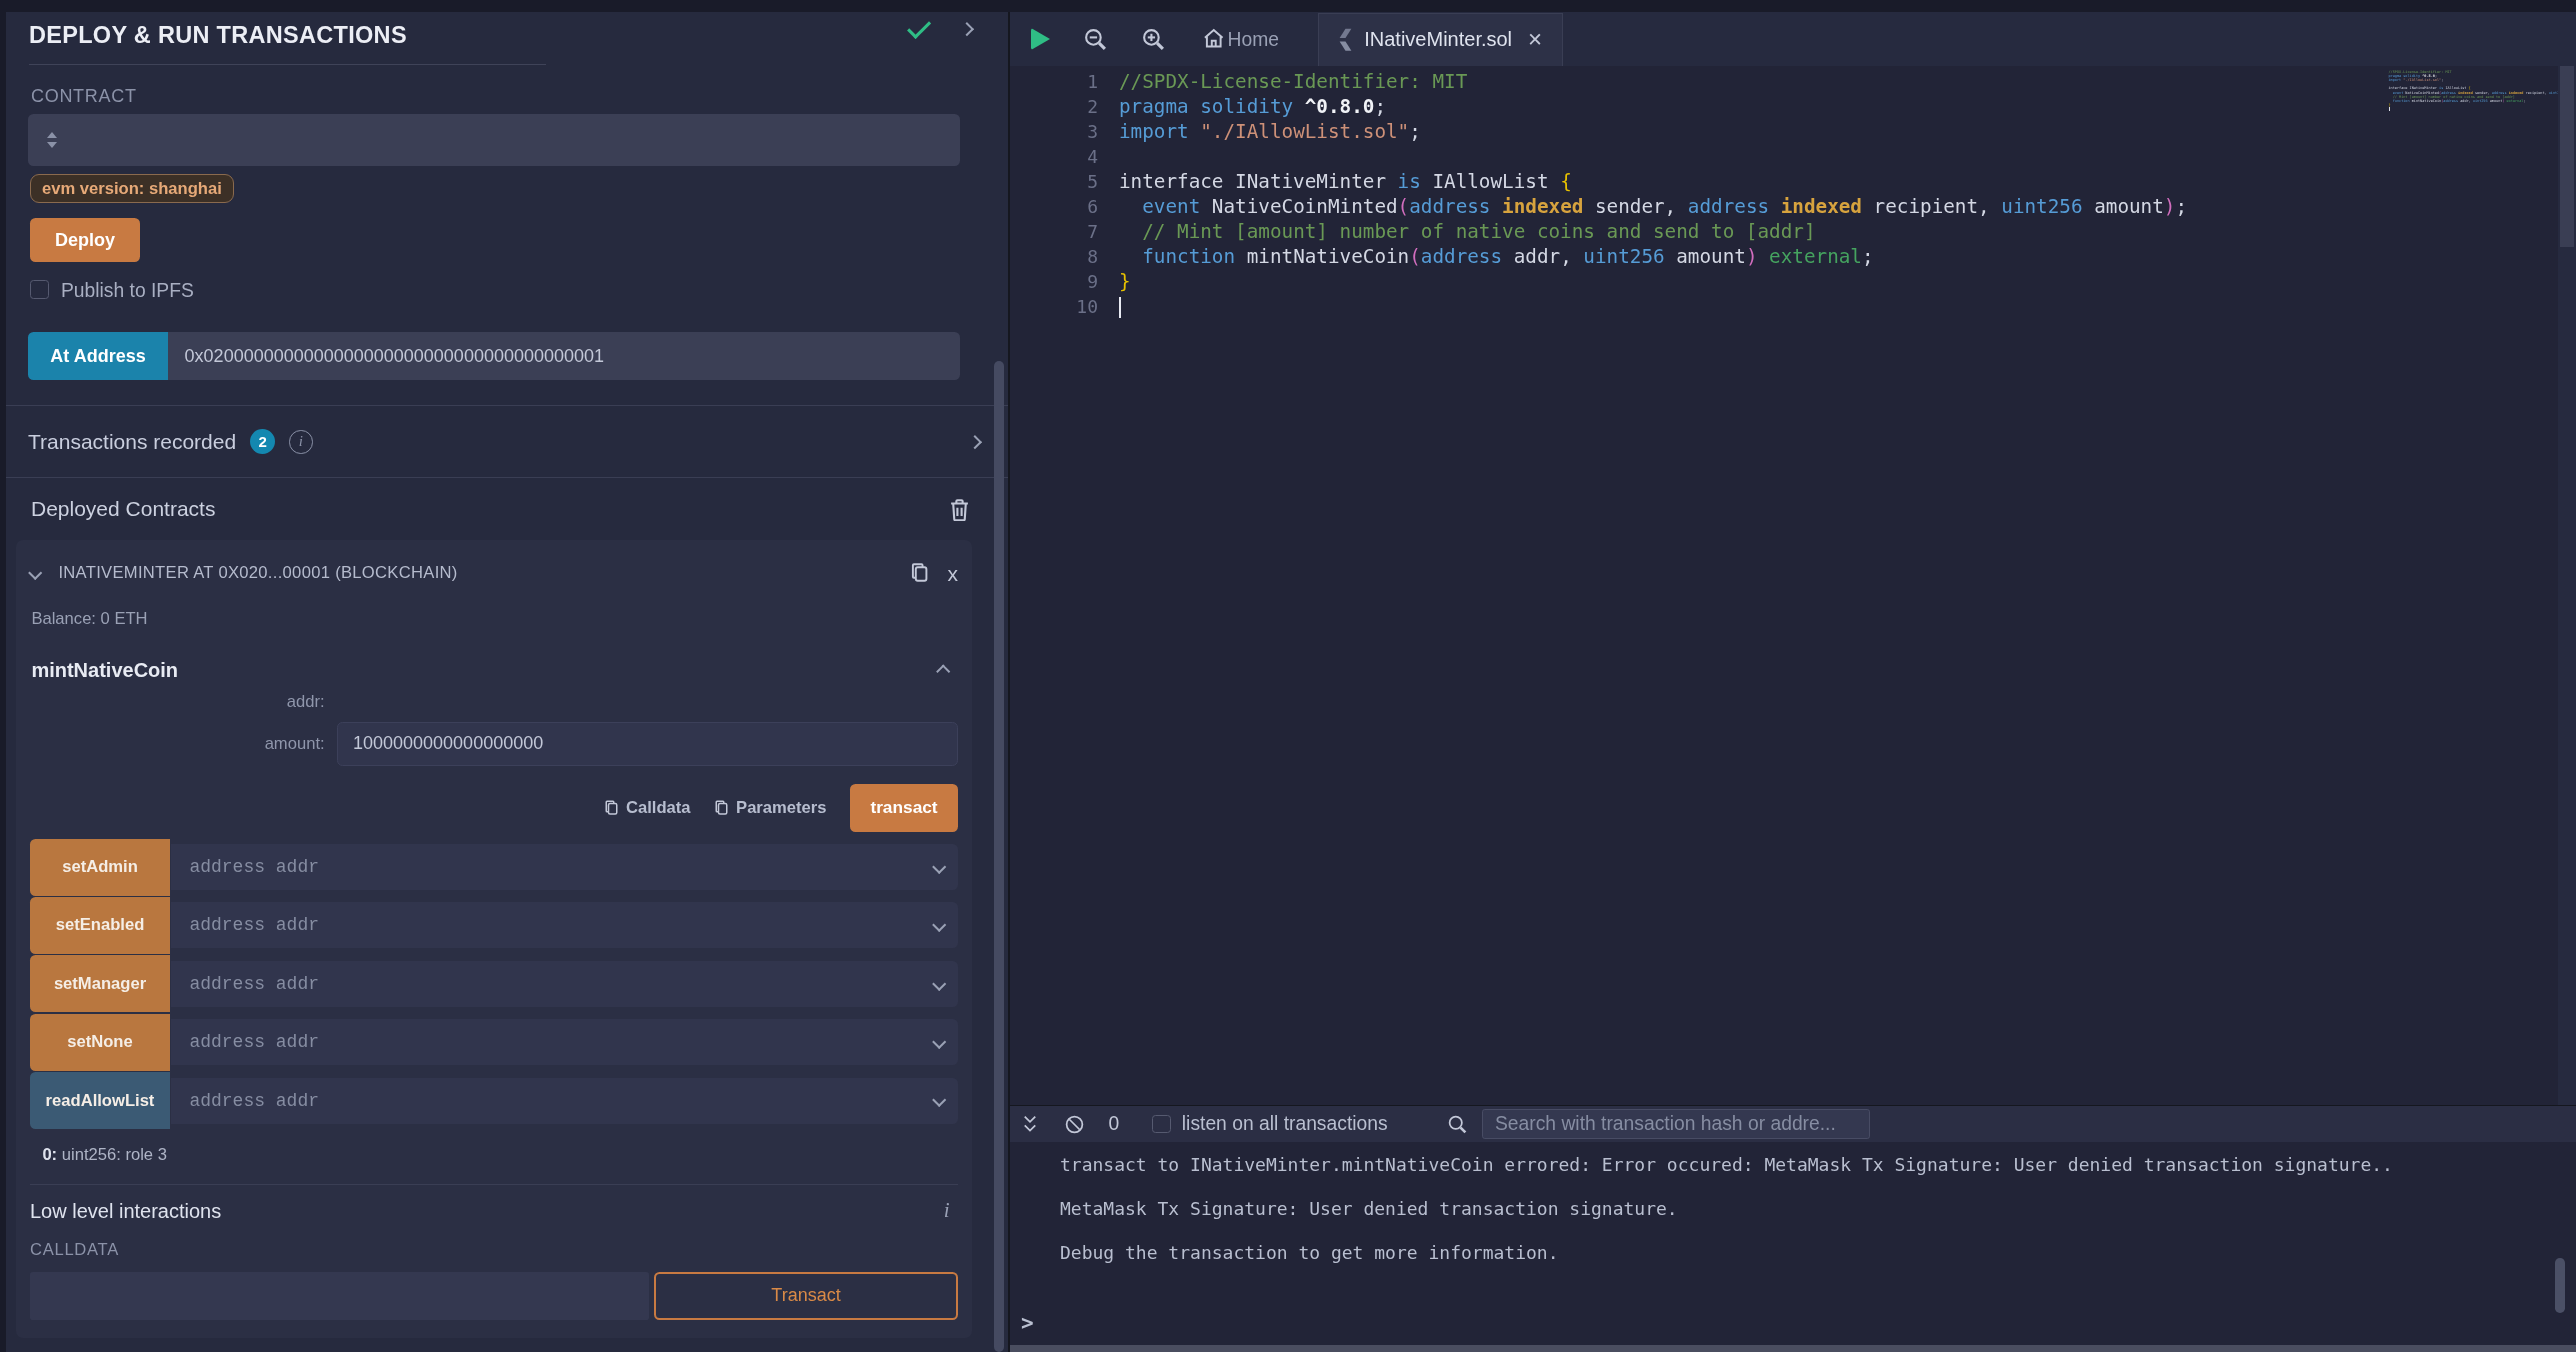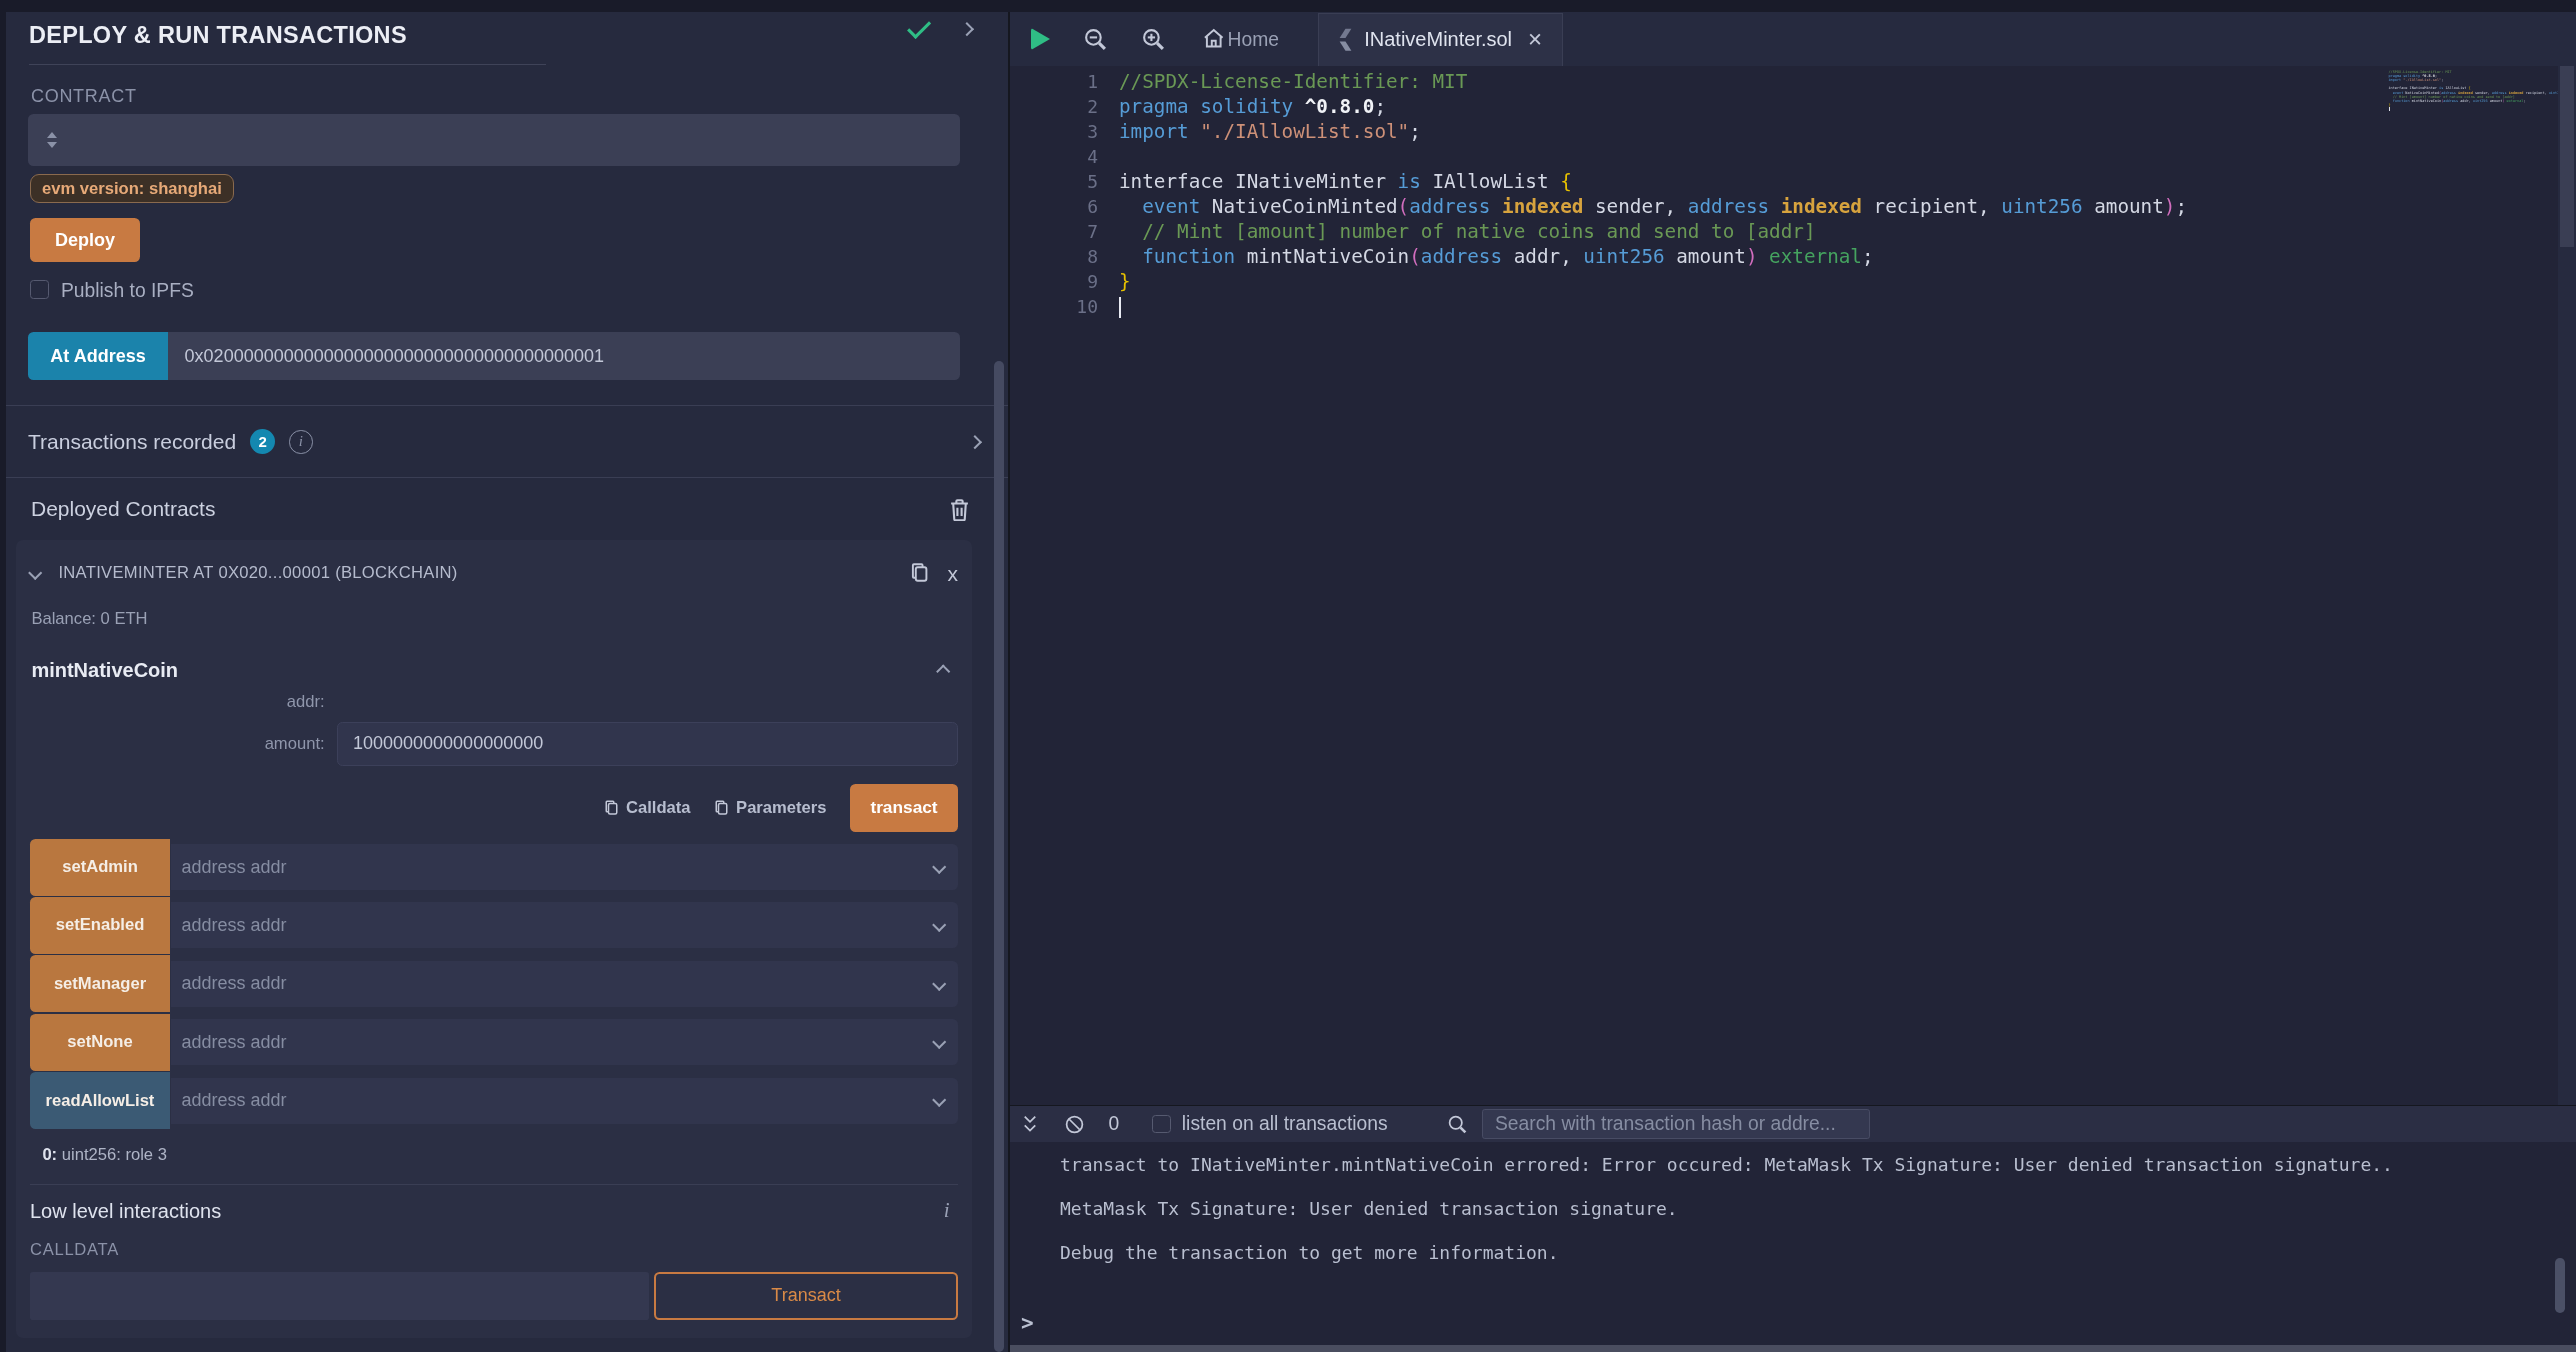--- a/index.html
+++ b/index.html
@@ -62,21 +62,21 @@
   .param-input{flex:1;height:44px;background:#31354d;border:0.7px solid #3c405a;border-radius:5.5px;color:#c3c8d8;font-size:18px;font-family:inherit;padding:0 15px}
   .actions-row{display:flex;align-items:center;justify-content:flex-end;gap:23.5px;margin-top:18px}
   .copy-link{display:flex;align-items:center;gap:7px;font-size:16.6px;font-weight:bold;color:#b7bdcf;cursor:pointer}
   .transact-btn{width:108px;height:48px;background:var(--accent_orange);border:none;border-radius:5.5px;color:#fff;font-size:17.3px;font-weight:bold;font-family:inherit;cursor:pointer}
   .fn-row{display:flex;align-items:center;margin-top:12.4px;height:46px}
   .fn-row:first-of-type{margin-top:22px}
   .fn-btn{width:140px;height:57px;border:none;border-radius:5.5px 0 0 5.5px;color:#f5eee6;font-size:16.6px;font-weight:bold;font-family:inherit;cursor:pointer}
   .fn-btn.orange{background:var(--fn_orange)}
   .fn-btn.blue{background:var(--fn_blue)}
   .fn-input-wrap{flex:1;height:46px;background:#31354d;border-radius:0 5.5px 5.5px 0;display:flex;align-items:center;margin-left:1.4px;padding:0 14px 0 0}
-  .fn-input{flex:1;height:100%;background:transparent;border:none;color:#c3c8d8;font-size:18px;font-family:Liberation Sans, sans-serif;padding:0 10px}
+  .fn-input{flex:1;height:100%;background:transparent;border:none;color:#c3c8d8;font-size:18px;font-family:Liberation Mono, monospace;padding:0 18px}
   .fn-input::placeholder,.param-input::placeholder,.term-search::placeholder{color:#868da2}
   .fn-output{margin-top:21px;font-size:16.6px;color:#aeb4c6;padding-left:12.4px}
   .fn-output b{color:#dfe3ee}
   .card-hr{margin-top:19.3px;border-top:1.4px solid var(--barline)}
   .lowlevel-header{margin-top:15px;display:flex;align-items:flex-start;justify-content:space-between;padding-right:8.3px}
   .lowlevel-title{font-size:20px;color:#dfe3ee}
   .i-icon{font-size:21px;color:#99a0b5;font-family:"Liberation Serif",serif;font-style:italic;line-height:1}
   .calldata-label{margin-top:16.6px;font-size:16.6px;color:var(--text_dim);letter-spacing:0.7px}
   .calldata-row{display:flex;margin-top:12.4px;height:48px}
   .calldata-input{flex:1;height:48px;background:var(--input_bg);border:none;border-radius:2.8px;color:#c3c8d8;font-size:18px;font-family:inherit;padding:0 14px}

